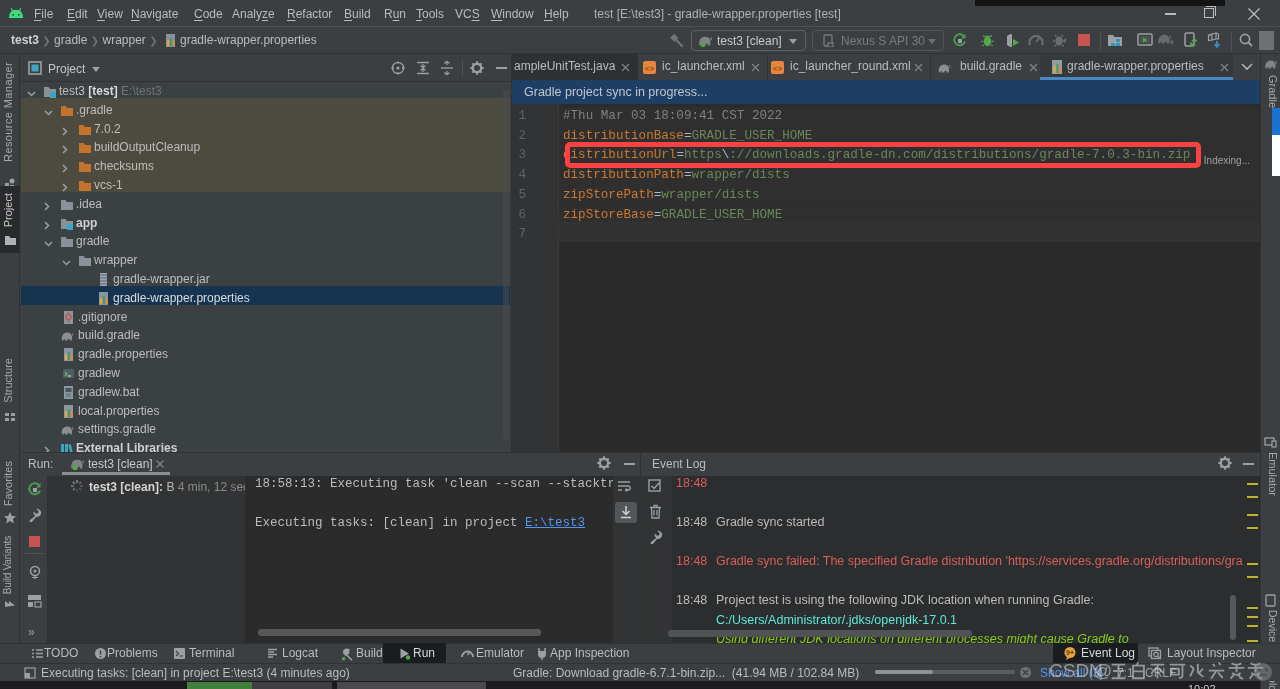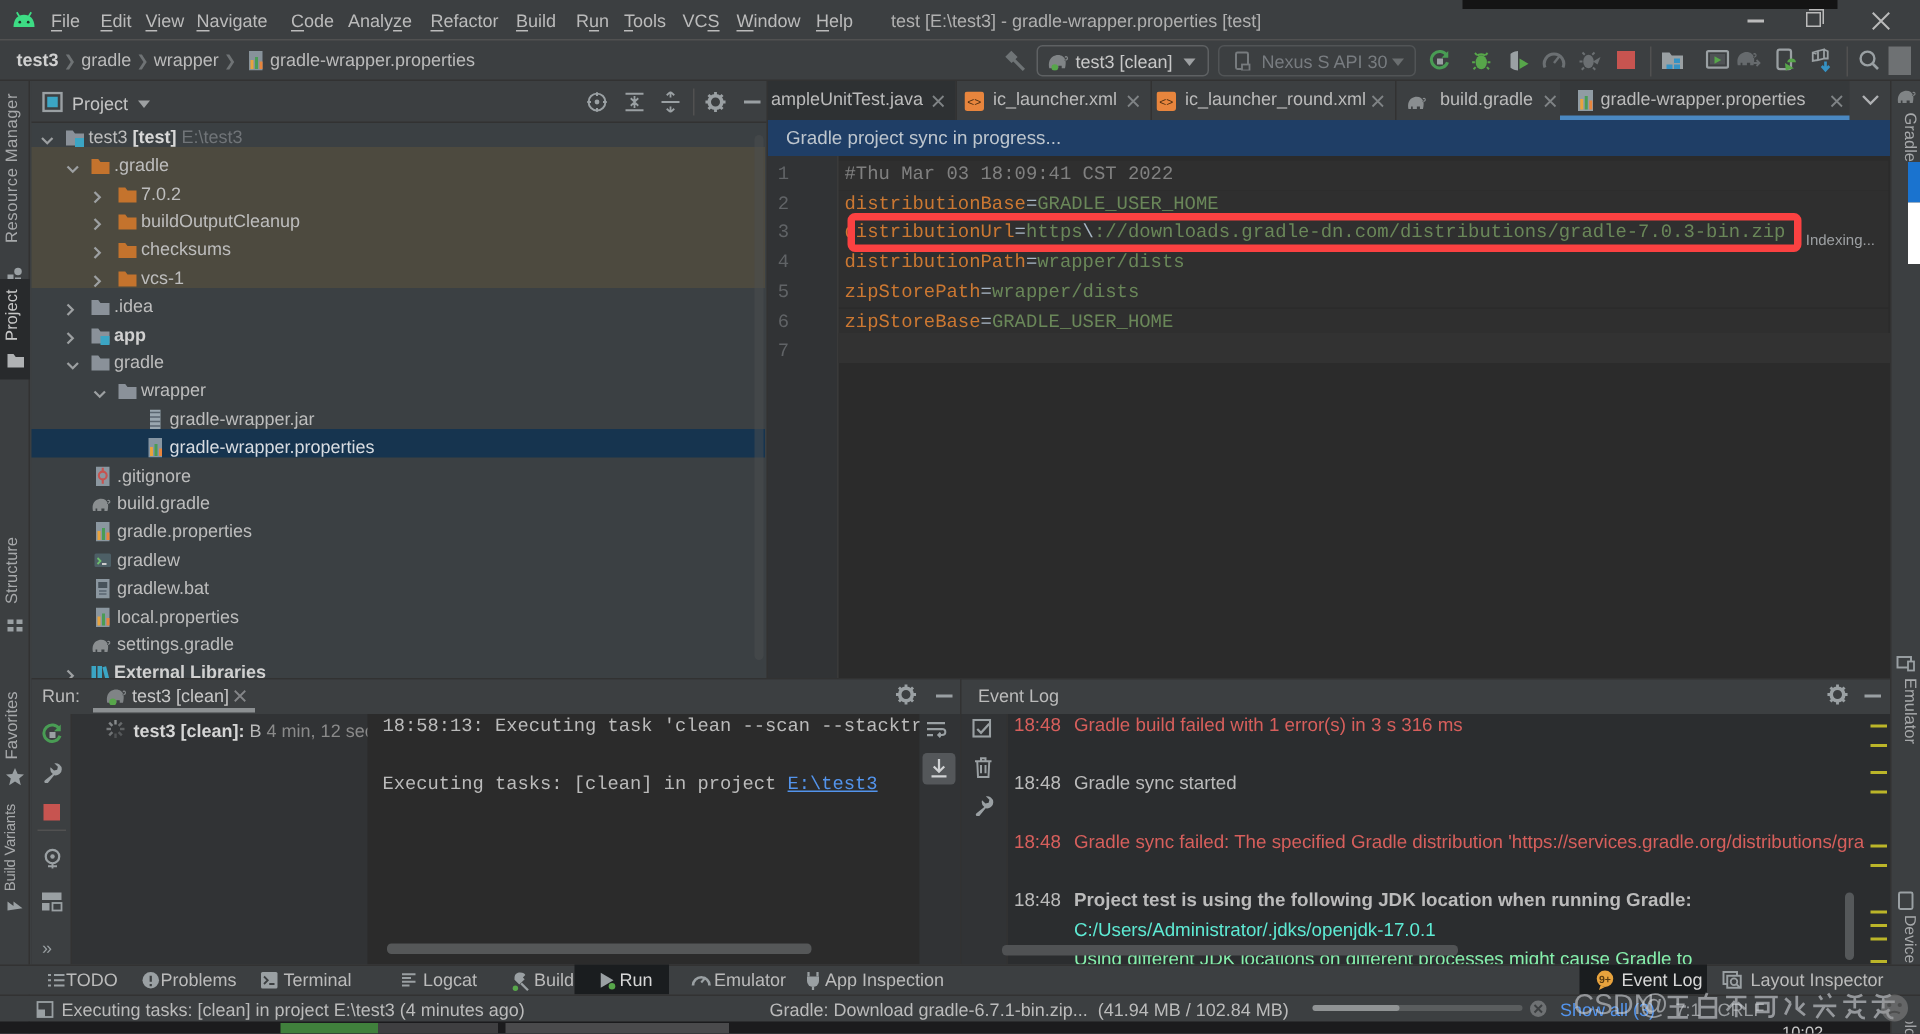--- a/index.html
+++ b/index.html
@@ -628,29 +628,28 @@
     </svg>
   </div>
 <div class="abs" style="left:649px;top:530px;">
     <svg width="14" height="14" viewBox="0 0 14 14">
       <path d="M13.2 4.8 A4.2 4.2 0 0 0 8.2 0.9 L10.6 3.1 L10.1 5.2 L8 5.7 L5.7 3.5 A4.2 4.2 0 0 0 7.2 8.0 L2.0 12.1 A1.3 1.3 0 0 0 3.9 14.0 L8.1 8.9 A4.2 4.2 0 0 0 13.2 4.8 Z" fill="#9aa0a3"></path>
     </svg>
   </div>
 
 <div id="evrows" class="abs" style="left:673px;top:476px;width:570px;height:167px;font-size:12.5px;overflow:hidden;">
     <div class="abs" style="left:3px;top:0px;color:#d75f5c;">18:48</div>
-    <div class="abs" style="left:43px;top:0px;white-space:nowrap;color:#d75f5c;">Gradle build failed with 1 error(s) in 3 s 316 ms</div>
     <div class="abs" style="left:3px;top:39px;color:#bbbbbb;">18:48</div>
     <div class="abs" style="left:43px;top:39px;white-space:nowrap;color:#bbbbbb;">Gradle sync started</div>
     <div class="abs" style="left:3px;top:78px;color:#d75f5c;">18:48</div>
     <div class="abs" style="left:43px;top:78px;white-space:nowrap;color:#d75f5c;">Gradle sync failed: The specified Gradle distribution 'https://services.gradle.org/distributions/gradle</div>
     <div class="abs" style="left:3px;top:117px;color:#bbbbbb;">18:48</div>
-    <div class="abs" style="left:43px;top:117px;white-space:nowrap;color:#bbbbbb;font-weight:bold;">Project test is using the following JDK location when running Gradle:</div>
+    <div class="abs" style="left:43px;top:117px;white-space:nowrap;color:#bbbbbb;">Project test is using the following JDK location when running Gradle:</div>
     <div class="abs" style="left:43px;top:137px;white-space:nowrap;color:#5eead4;">C:/Users/Administrator/.jdks/openjdk-17.0.1</div>
-    <div class="abs" style="left:43px;top:156px;white-space:nowrap;color:#86efac;">Using different JDK locations on different processes might cause Gradle to</div>
+    <div class="abs" style="left:43px;top:156px;white-space:nowrap;color:#84cc16;font-style:italic;">Using different JDK locations on different processes might cause Gradle to</div>
   </div>
 
 <div id="stripes" class="abs" style="left:1247px;top:453px;width:13px;height:190px;">
     <div class="abs" style="left:0;top:30px;width:11px;height:2px;background:#bbb529;"></div>
     <div class="abs" style="left:0;top:43px;width:11px;height:2px;background:#bbb529;"></div>
     <div class="abs" style="left:0;top:61px;width:11px;height:2px;background:#bbb529;"></div>
     <div class="abs" style="left:0;top:74px;width:11px;height:2px;background:#bbb529;"></div>
     <div class="abs" style="left:0;top:110px;width:11px;height:2px;background:#bbb529;"></div>
     <div class="abs" style="left:0;top:123px;width:11px;height:2px;background:#bbb529;"></div>
     <div class="abs" style="left:0;top:154px;width:11px;height:2px;background:#bbb529;"></div>

